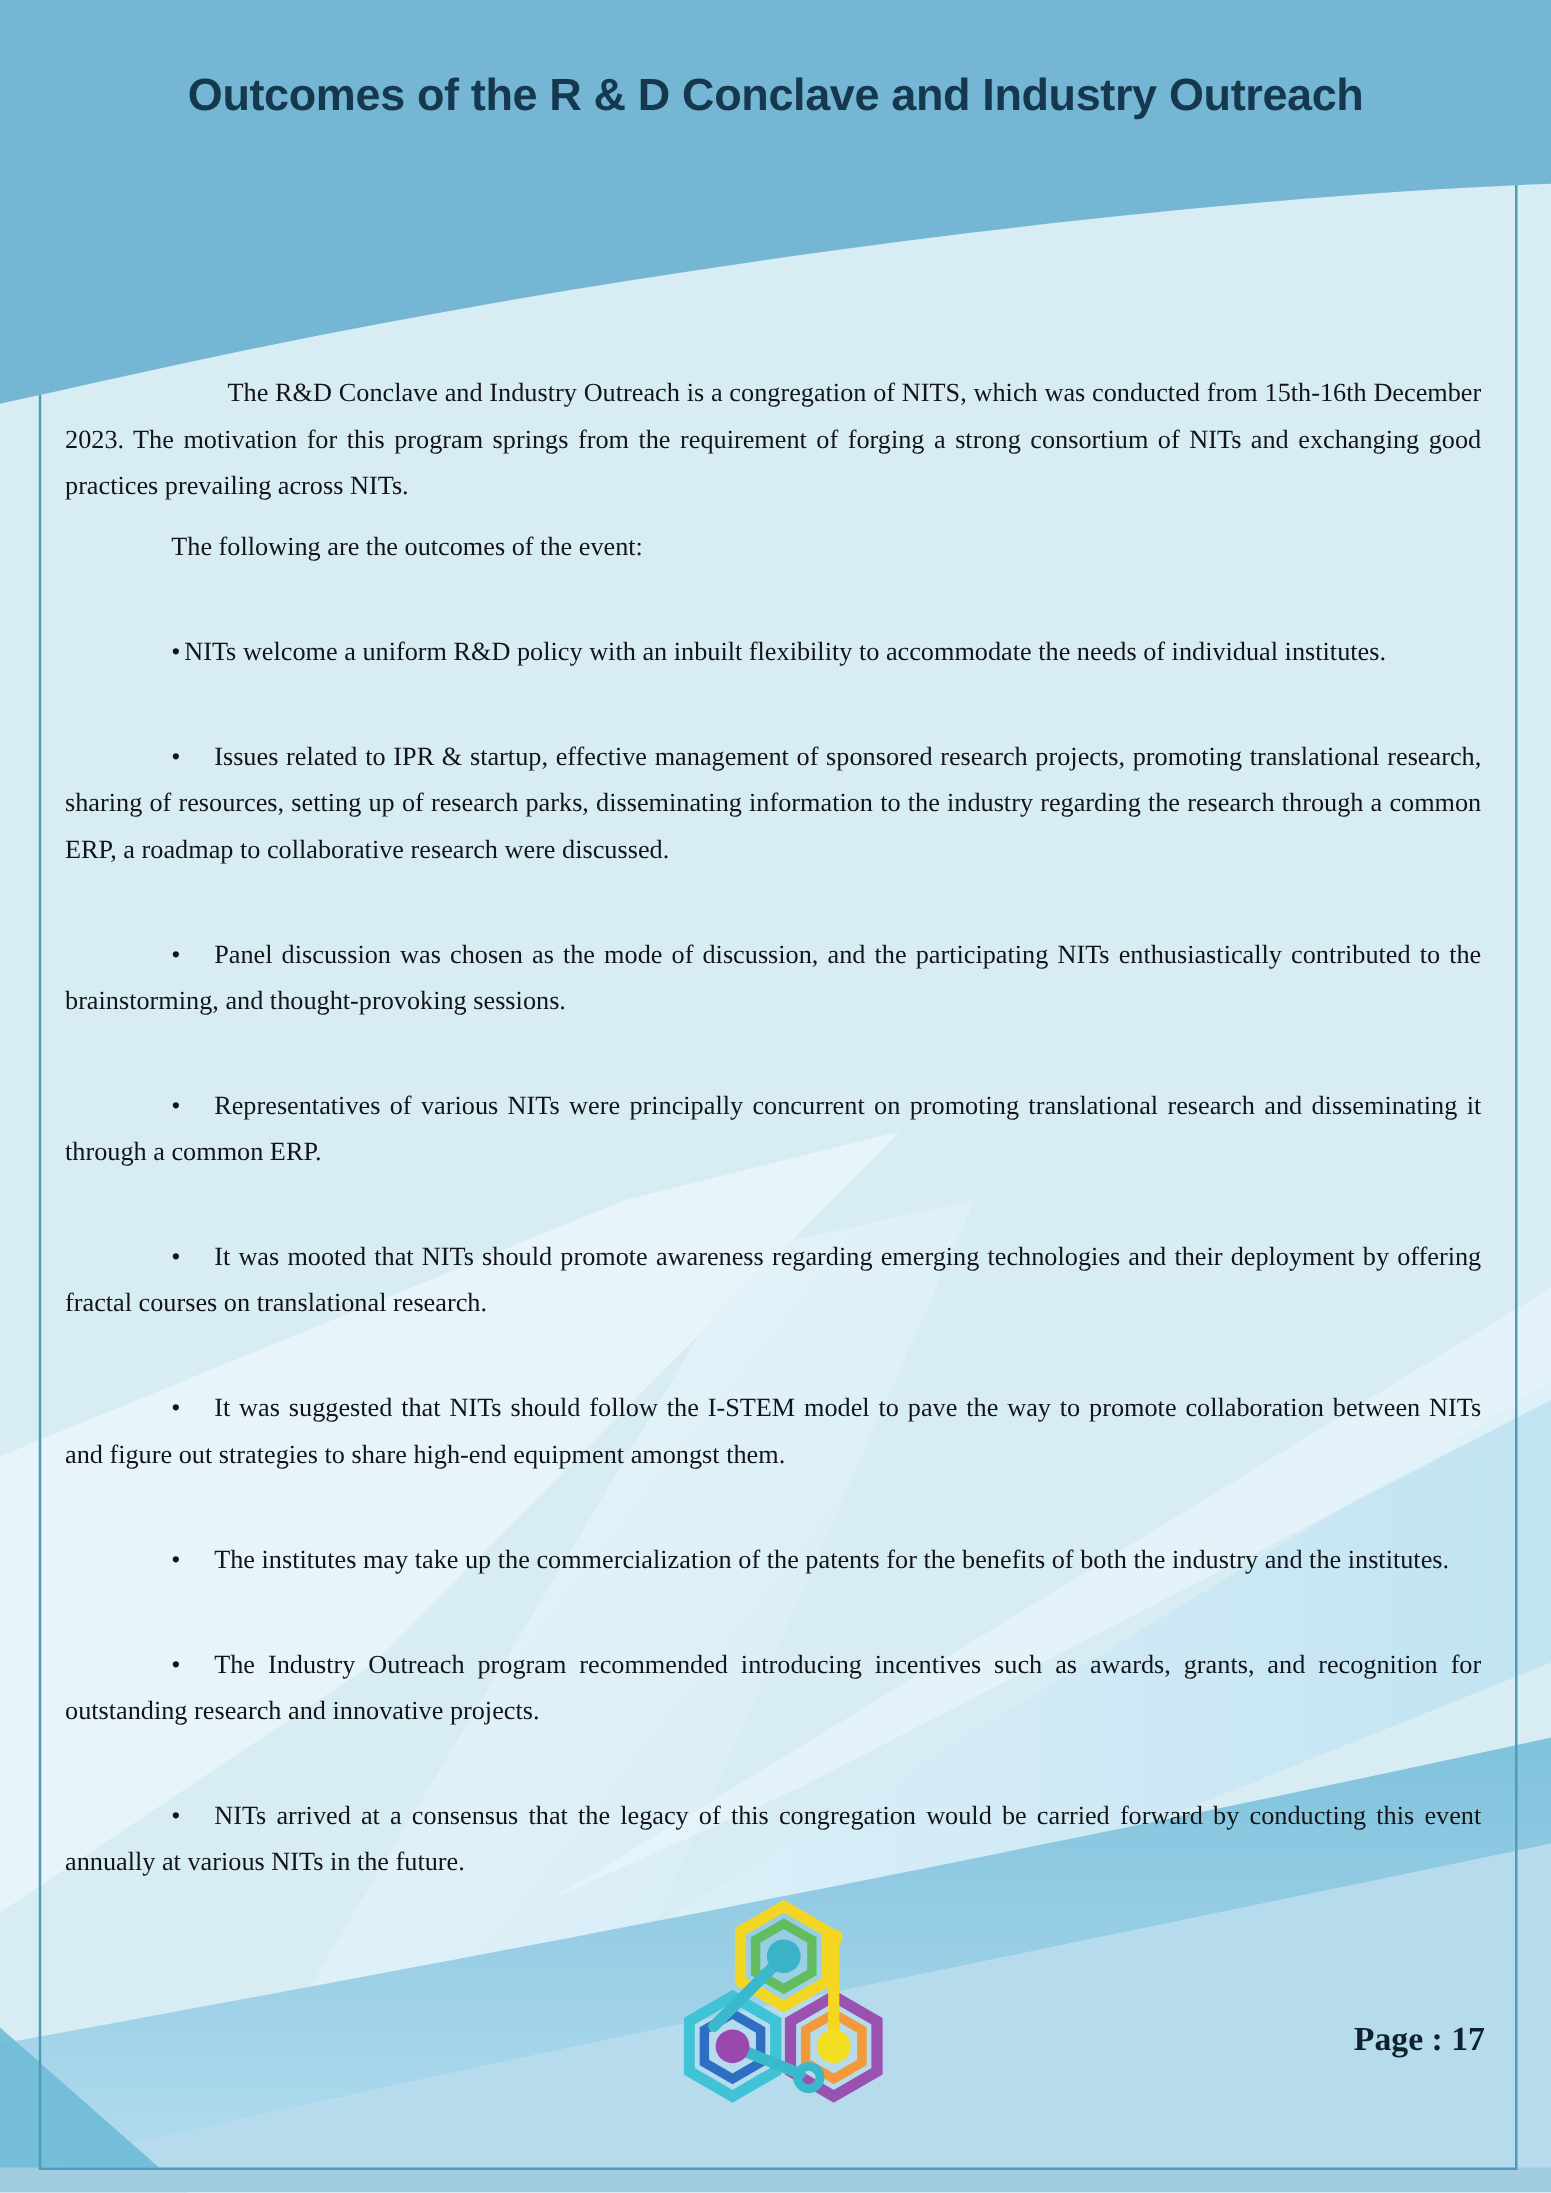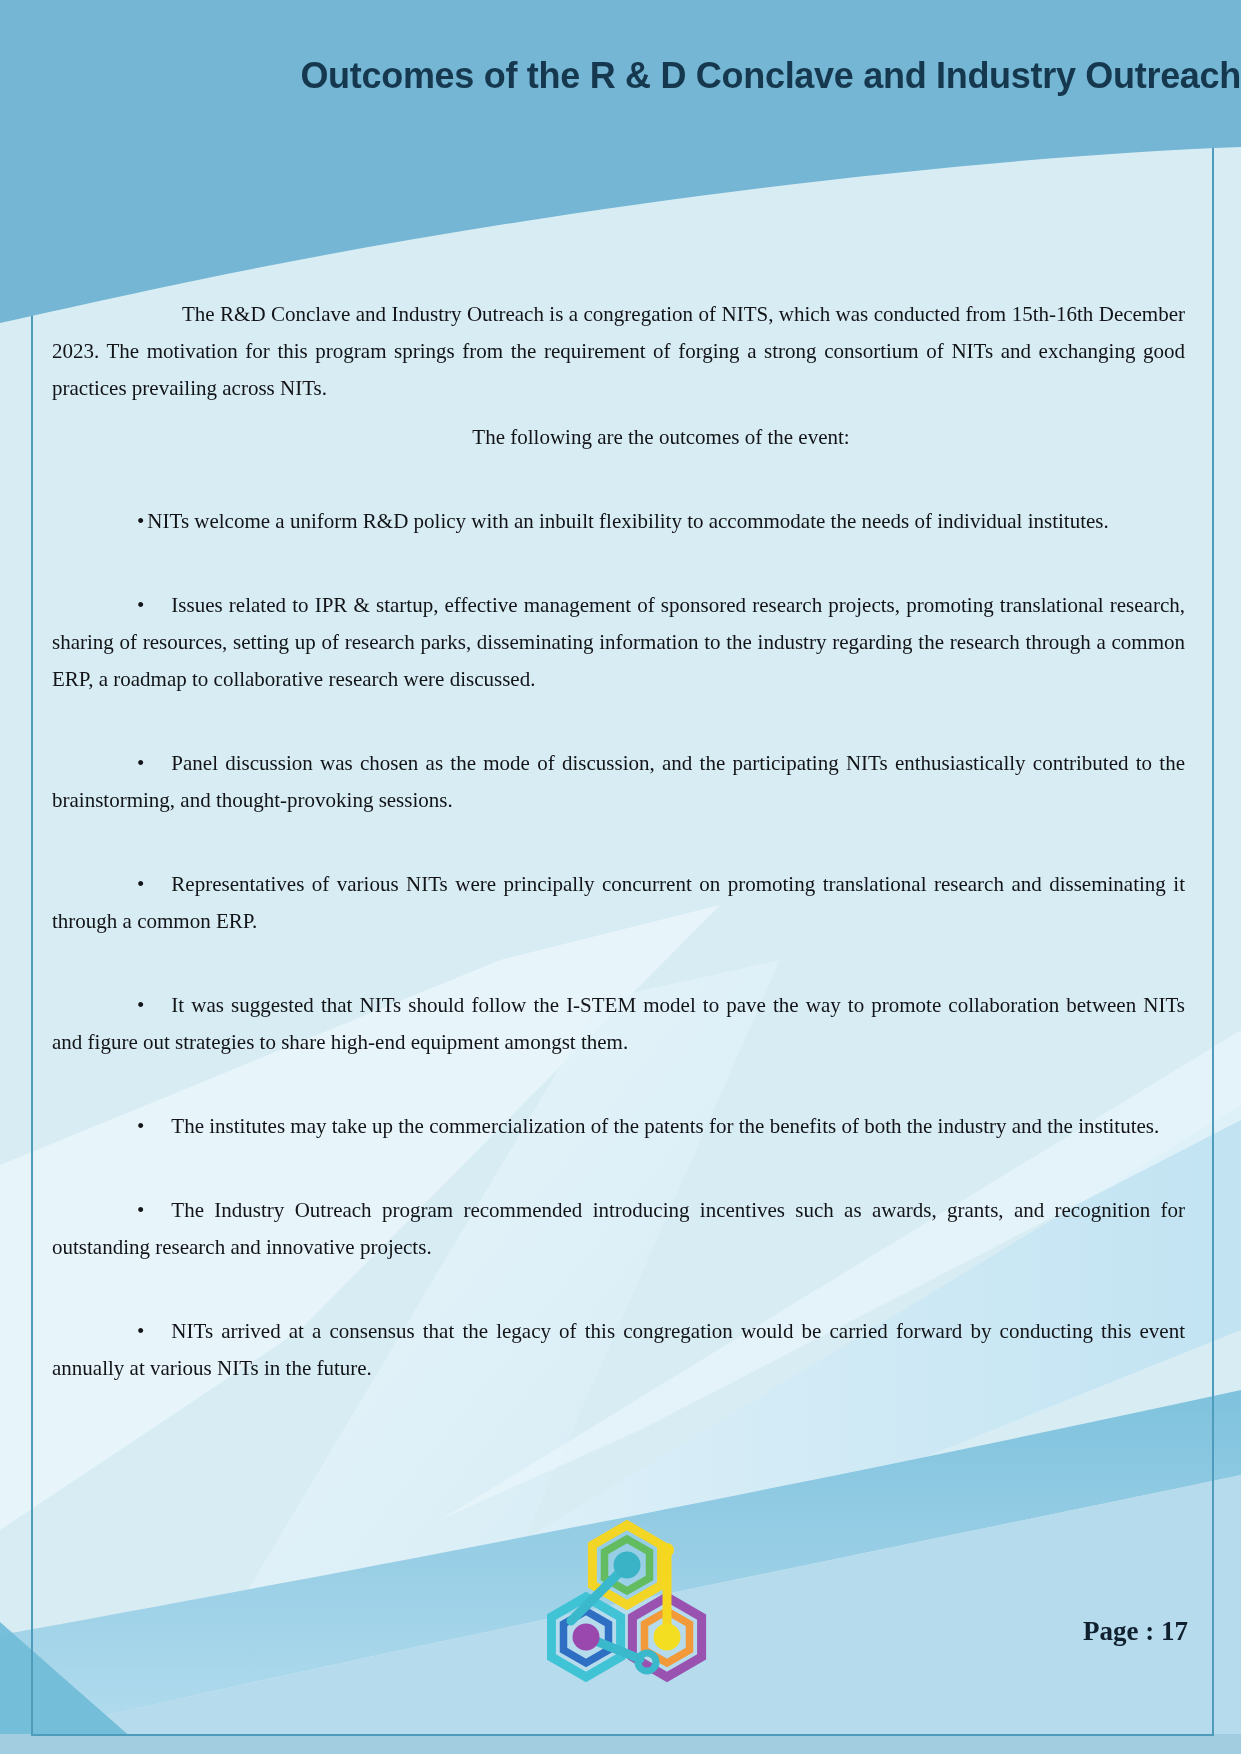--- a/index.html
+++ b/index.html
@@ -18,36 +18,36 @@
     width:1179px;height:1604px;
     border:2px solid #4e9bbc;
     z-index:2;
     pointer-events:none;
   }
   
   .band{position:absolute;left:0;top:0;width:1241px;height:340px;z-index:3;}
   .band svg{display:block;}
   .band-title{
     position:absolute;left:0;top:50px;width:1241px;
-    text-align:right;
+    text-align:center;
     font-family:"Liberation Sans", sans-serif;
     font-weight:bold;font-size:36px;line-height:52px;
     letter-spacing:-0.3px;
     color:#16384f;
   }
   
   .content{
     position:absolute;left:52px;top:296px;width:1133px;
     z-index:4;
     font-size:21px;line-height:37px;color:#121417;
     text-align:justify;
   }
   .content p{margin:0 0 7px 0;}
   p.intro{text-indent:130px;}
-  p.lead{text-indent:85px;text-align:center;margin-top:12px;}
+  p.lead{text-indent:85px;text-align:left;margin-top:12px;}
   p.bullet{text-indent:85px;margin-top:47px;}
   .mk{padding-right:27px;}
   .tight .mk{padding-right:3px;}
   
   .logo{position:absolute;left:547px;top:1519px;z-index:4;}
   
   .footer{
     position:absolute;right:53px;top:1616px;z-index:5;
     font-family:"Liberation Serif", serif;
     font-weight:bold;font-size:27px;color:#11202e;
@@ -93,20 +93,21 @@
   </div>
 
   <div class="content">
     <p class="intro">The R&amp;D Conclave and Industry Outreach is a congregation of NITS, which was conducted from 15th-16th December 2023. The motivation for this program springs from the requirement of forging a strong consortium of NITs and exchanging good practices prevailing across NITs.</p>
     <p class="lead">The following are the outcomes of the event:</p>
 
     <p class="bullet tight"><span class="mk">•</span><span>NITs welcome a uniform R&amp;D policy with an inbuilt flexibility to accommodate the needs of individual institutes.</span></p>
     <p class="bullet"><span class="mk">•</span><span>Issues related to IPR &amp; startup, effective management of sponsored research projects, promoting translational research, sharing of resources, setting up of research parks, disseminating information to the industry regarding the research through a common ERP, a roadmap to collaborative research were discussed.</span></p>
     <p class="bullet"><span class="mk">•</span><span>Panel discussion was chosen as the mode of discussion, and the participating NITs enthusiastically contributed to the brainstorming, and thought-provoking sessions.</span></p>
     <p class="bullet"><span class="mk">•</span><span>Representatives of various NITs were principally concurrent on promoting translational research and disseminating it through a common ERP.</span></p>
+    <p class="bullet"><span class="mk">•</span><span>It was mooted that NITs should promote awareness regarding emerging technologies and their deployment by offering fractal courses on translational research.</span></p>
     <p class="bullet"><span class="mk">•</span><span>It was suggested that NITs should follow the I-STEM model to pave the way to promote collaboration between NITs and figure out strategies to share high-end equipment amongst them.</span></p>
     <p class="bullet"><span class="mk">•</span><span>The institutes may take up the commercialization of the patents for the benefits of both the industry and the institutes.</span></p>
     <p class="bullet"><span class="mk">•</span><span>The Industry Outreach program recommended introducing incentives such as awards, grants, and recognition for outstanding research and innovative projects.</span></p>
     <p class="bullet"><span class="mk">•</span><span>NITs arrived at a consensus that the legacy of this congregation would be carried forward by conducting this event annually at various NITs in the future.</span></p>
   </div>
 
   <svg class="logo" width="160" height="164" viewBox="0 0 160 164">
 
     <polygon points="80,6 45.4,26 45.4,66 80,86 114.6,66 114.6,26" fill="none" stroke="#f3d625" stroke-width="9"></polygon>
     <polygon points="80,20 57.5,33 57.5,59 80,72 102.5,59 102.5,33" fill="none" stroke="#63bd60" stroke-width="7.5"></polygon>

